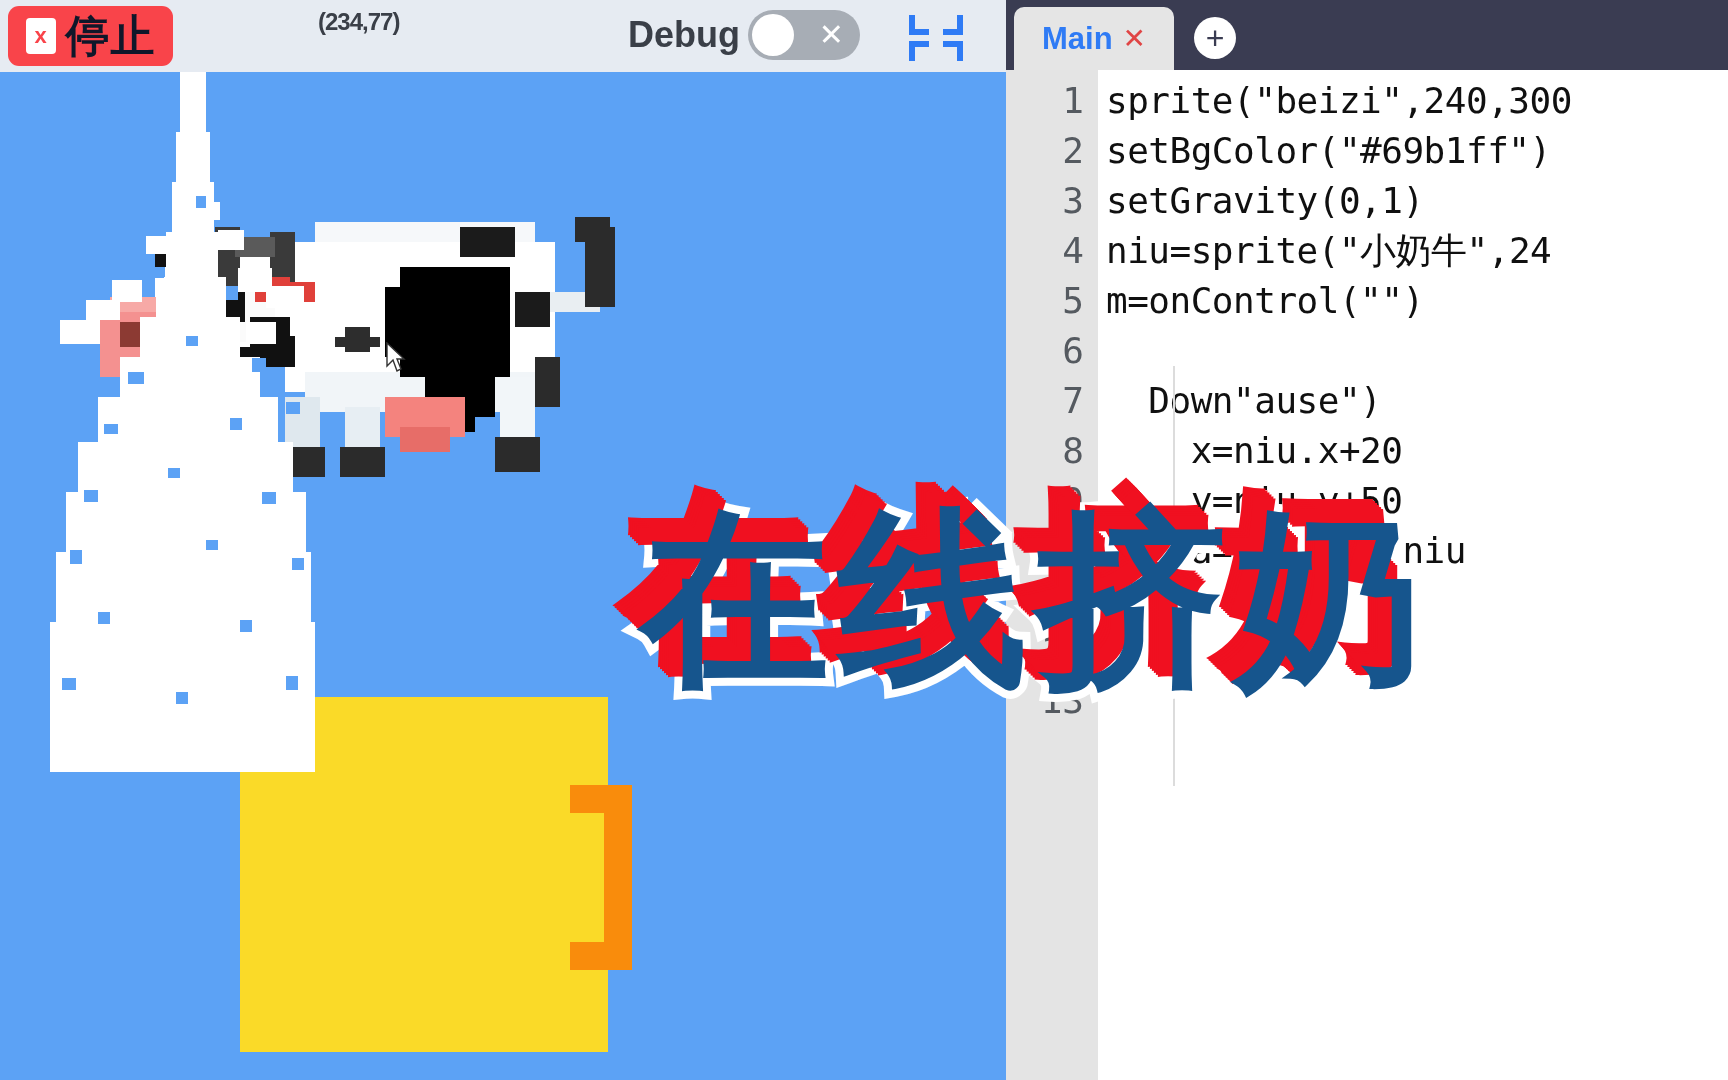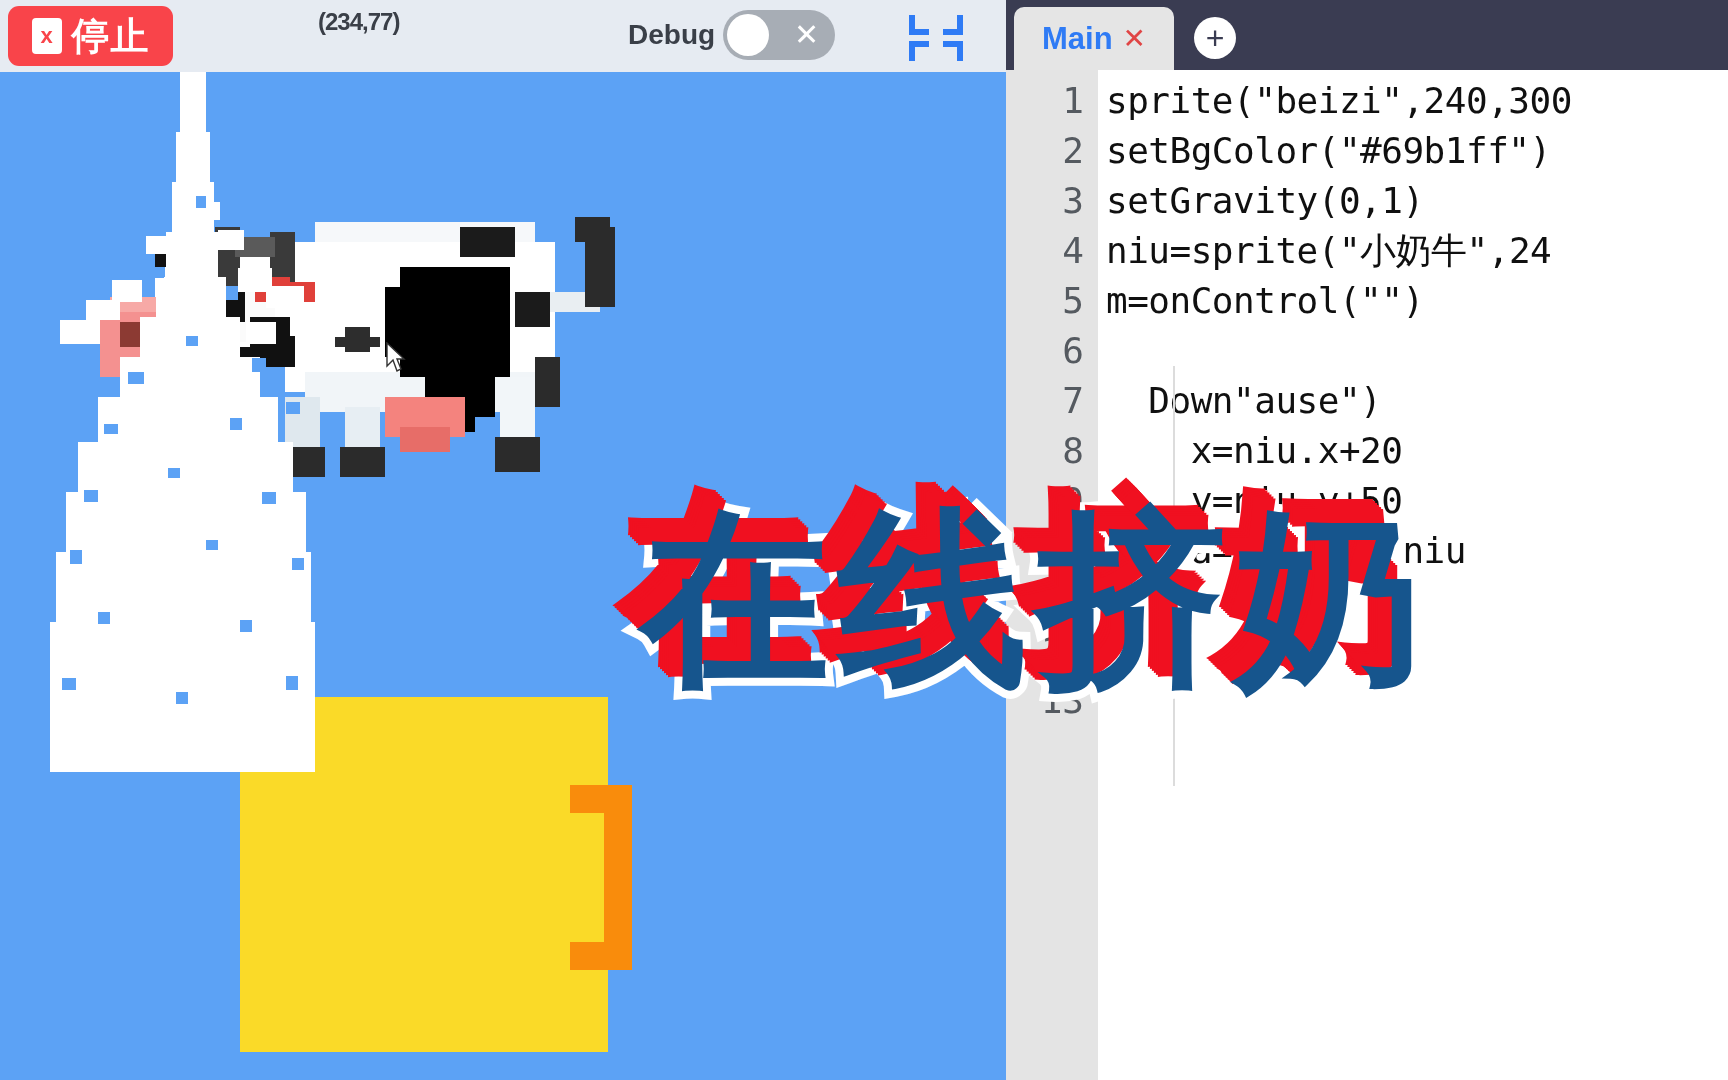--- a/index.html
+++ b/index.html
@@ -51,22 +51,22 @@
     display: flex;
     align-items: center;
     justify-content: center;
     color: #f9444a;
     font-size: 22px;
     font-weight: bold;
     line-height: 1;
     font-family: "Liberation Sans", sans-serif;
   }
   #stop-label {
-    color: #ffffff;
-    font-size: 38px;
+    color: #0f172a;
+    font-size: 44px;
     font-weight: bold;
     letter-spacing: 1px;
     line-height: 1;
     font-family: "DejaVu Sans", sans-serif;
     text-align: center;
   }
   #coord-readout {
     position: absolute;
     left: 318px; top: 8px;
     font-size: 24px;
@@ -76,21 +76,21 @@
     letter-spacing: -1px;
   }
   #debug-group {
     position: absolute;
     left: 628px; top: 10px;
     display: flex;
     align-items: center;
     gap: 8px;
   }
   #debug-label {
-    font-size: 28px;
+    font-size: 36px;
     font-weight: bold;
     color: #3a3f48;
     line-height: 1;
     font-family: "Liberation Sans", sans-serif;
   }
   #debug-toggle {
     width: 112px; height: 50px;
     background: #a7adb5;
     border-radius: 25px;
     position: relative;

